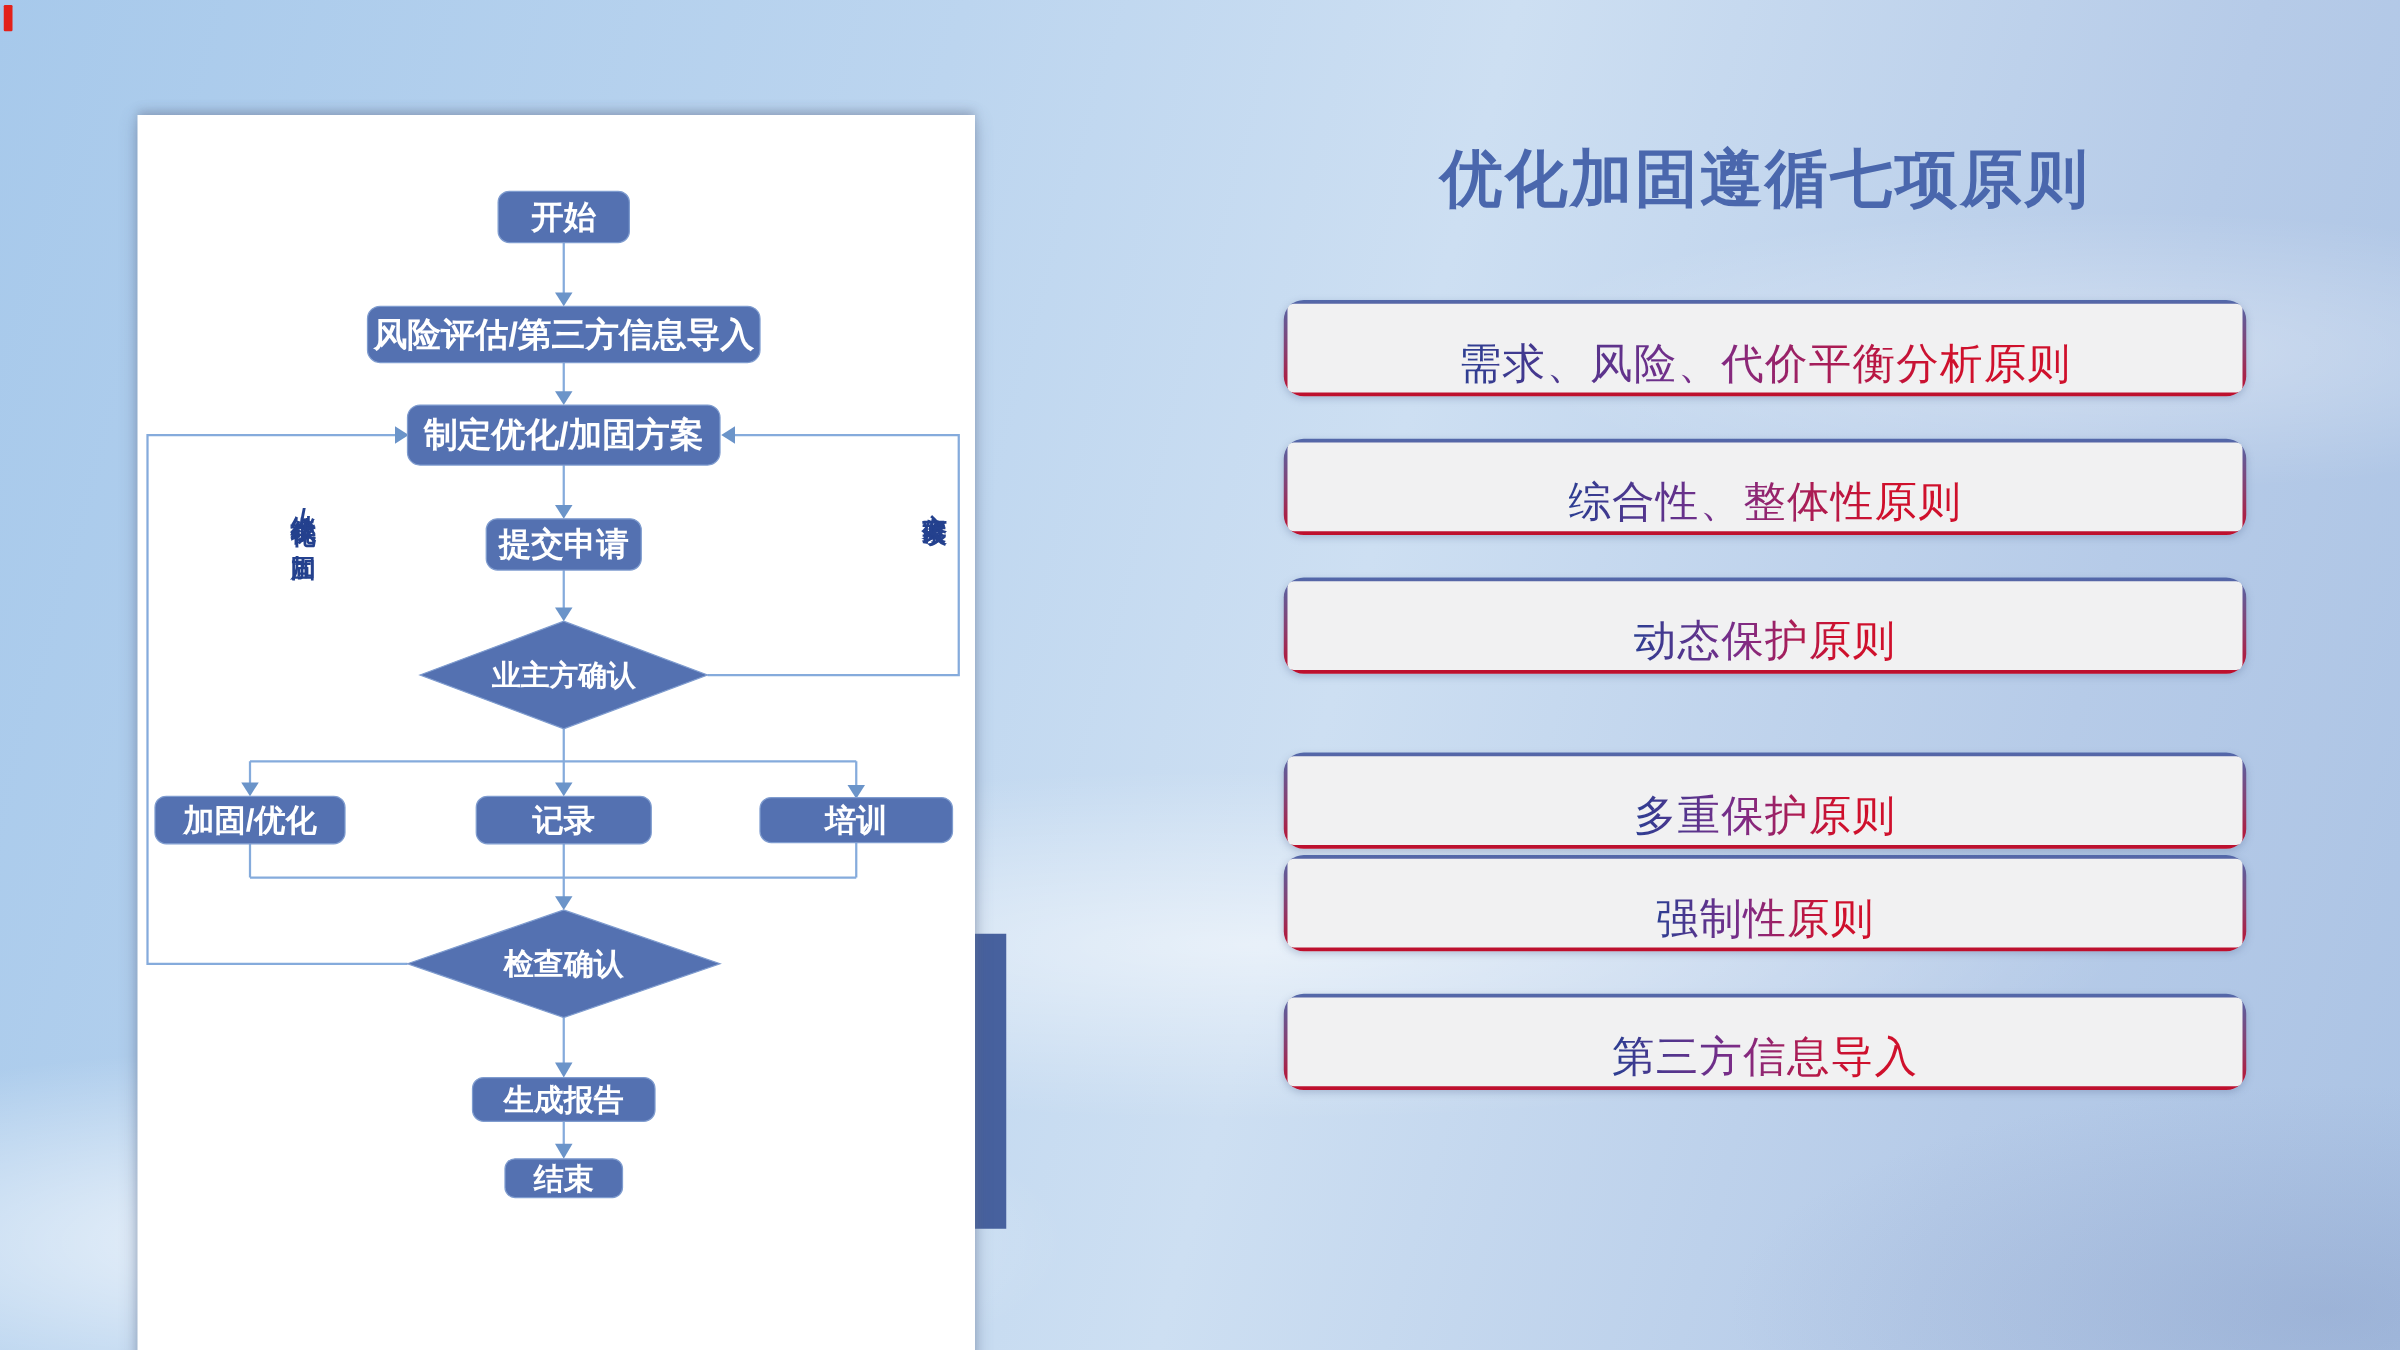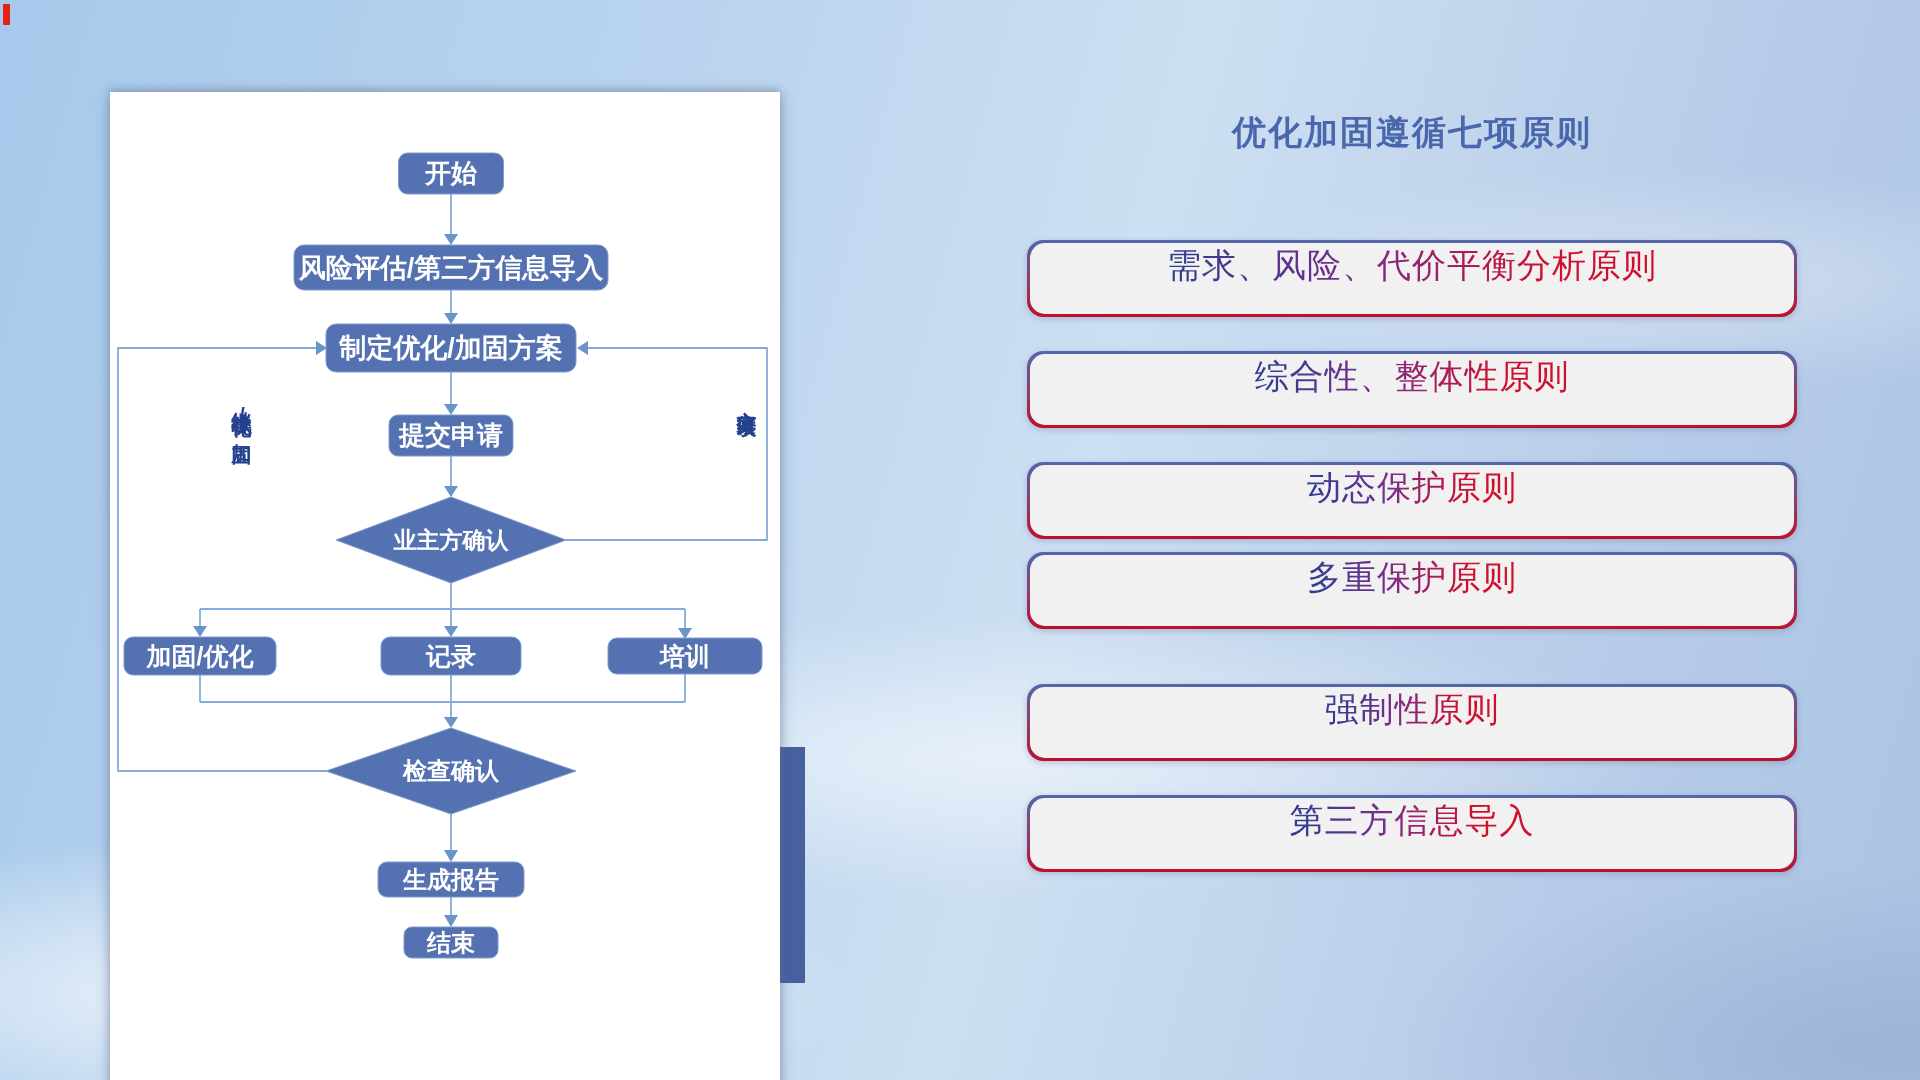--- a/index.html
+++ b/index.html
@@ -40,36 +40,36 @@
   .vlabel{
     position:absolute;writing-mode:vertical-rl;text-orientation:upright;
     color:#24418e;font-weight:bold;font-size:20px;letter-spacing:2px;line-height:22px;
     white-space:nowrap;
   }
   .vlabel.left{left:121px;top:304px;}
   .vlabel.right{left:626px;top:303px;}
   .right-panel{position:absolute;left:1027px;top:0;width:770px;height:1080px;}
   .page-title{
     position:absolute;left:0;top:110px;width:770px;margin:0;
-    text-align:center;font-size:34px;font-weight:800;letter-spacing:2px;
+    text-align:center;font-size:50px;font-weight:800;letter-spacing:2px;
     color:#4a67ad;
   }
   .pill{
     position:absolute;left:0;width:764px;height:71px;
     background:linear-gradient(to bottom,#5268aa 0%,#8c3b6b 55%,#c00e2b 100%);
     border-radius:16px;padding:3px;
     box-shadow:0 2px 6px rgba(100,120,160,.35);
   }
   .pill:nth-of-type(1){top:240px;} .pill:nth-of-type(2){top:351px;}
-  .pill:nth-of-type(3){top:462px;} .pill:nth-of-type(4){top:552px;}
+  .pill:nth-of-type(3){top:462px;} .pill:nth-of-type(4){top:602px;}
   .pill:nth-of-type(5){top:684px;} .pill:nth-of-type(6){top:795px;}
   .pill:nth-of-type(7){top:906px;}
   .pill-inner{
-    width:100%;height:100%;background:#f1f1f2;border-radius:15px;
-    display:flex;align-items:flex-start;justify-content:center;
+    width:100%;height:100%;background:#f1f1f2;border-radius:5px;
+    display:flex;align-items:flex-end;justify-content:center;
   }
   .grad{
     display:inline-block;font-size:34px;font-weight:500;letter-spacing:1px;
     background:linear-gradient(90deg,#2c3e92 0%,#7c2c88 40%,#cf102c 78%);
     -webkit-background-clip:text;background-clip:text;
     color:transparent;-webkit-text-fill-color:transparent;
   }
 </style>
 </head>
 <body>

